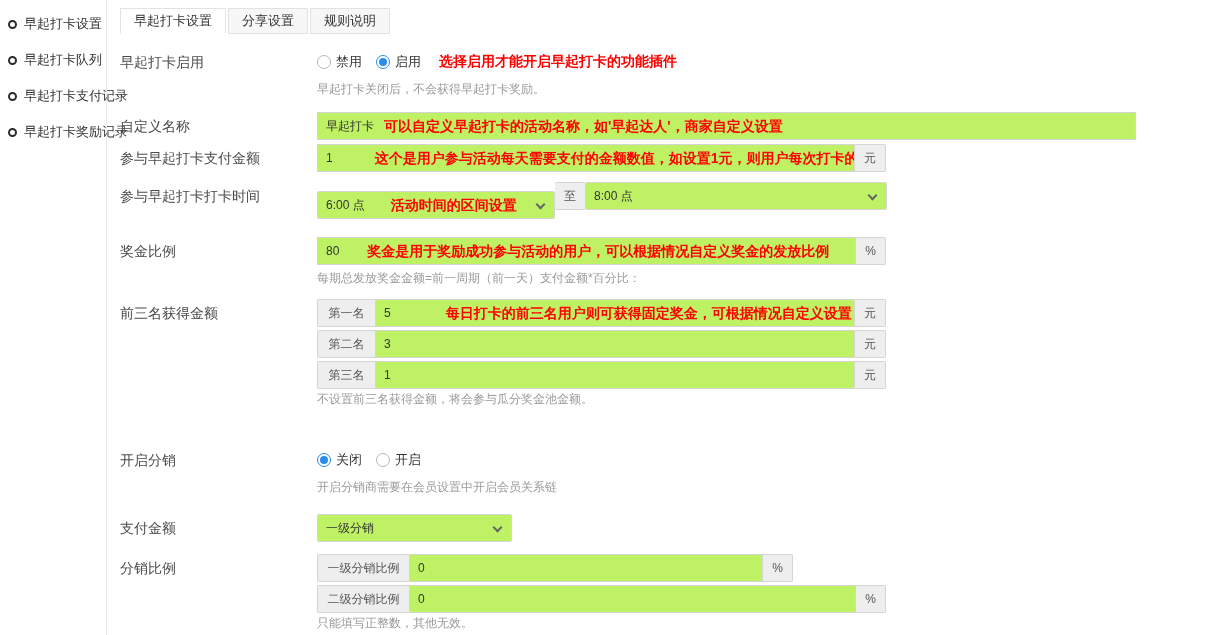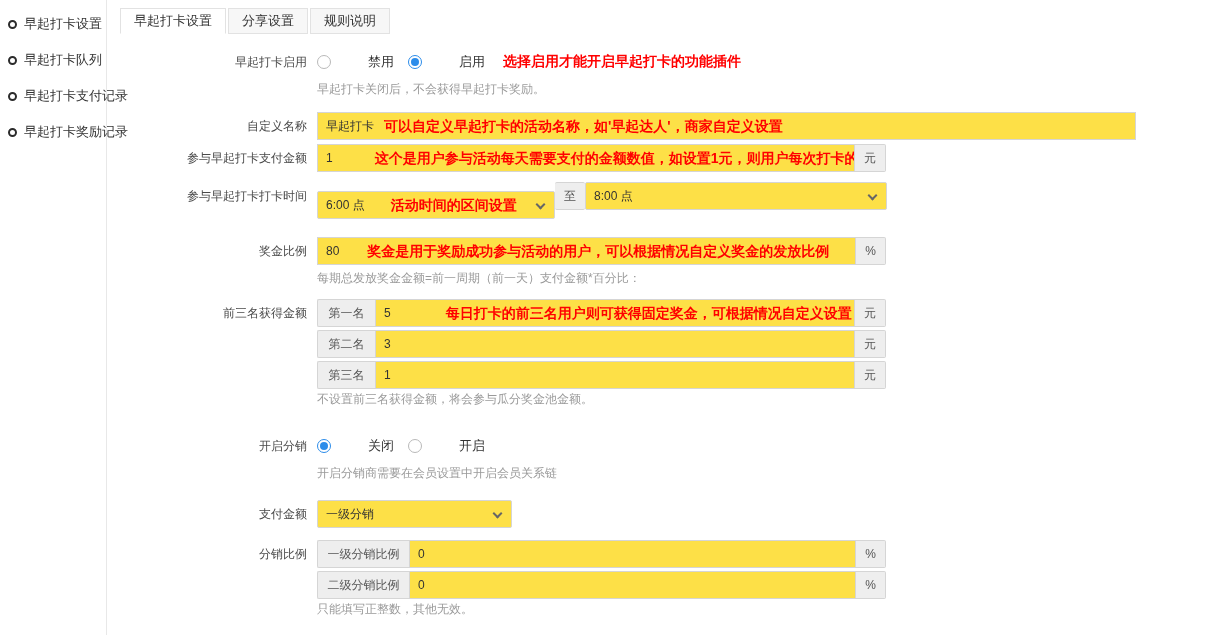--- a/index.html
+++ b/index.html
@@ -15,36 +15,36 @@
 
   
   .main { flex:1; padding:8px 0 0 13px; position:relative; }
   .tabs { display:flex; }
   .tab { height:26px; line-height:24px; padding:0 13px; font-size:13px; color:#333;
          border:1px solid #e2e2e2; background:#f7f7f7; margin-right:2px; cursor:pointer; }
   .tab.active { background:#fff; border-bottom-color:#fff; }
 
   .form { margin-top:14px; }
   .frow { display:flex; }
-  .flabel { width:197px; flex-shrink:0; text-align:right; padding-right:10px;
-            font-size:12px; color:#4a4a4a; line-height:28px; white-space:nowrap; }
+  .flabel { width:197px; flex-shrink:0; text-align:left; padding-right:10px;
+            font-size:14px; color:#4a4a4a; line-height:28px; white-space:nowrap; }
   .fctrl { flex:1; }
 
   .radio-line { display:flex; align-items:center; height:28px; }
-  .radio-group { display:flex; align-items:center; margin-right:14px; cursor:pointer;gap:32px; }
+  .radio-group { display:flex; align-items:center; margin-right:14px; cursor:pointer; }
   .radio { width:14px; height:14px; border:1px solid #b9b9b9; border-radius:50%; background:#fff;
            margin-right:5px; display:flex; align-items:center; justify-content:center; }
   .radio.on { border-color:#2b8cea; }
   .radio-dot { width:8px; height:8px; border-radius:50%; background:#2b8cea; }
   .radio-label { font-size:13px; color:#333; }
 
   .red-note { color:#ff0000; font-size:14px; font-weight:bold; white-space:nowrap; }
   .help { font-size:12px; color:#9a9a9a; margin-top:6px; line-height:14px; }
 
-  .input, .select { height:28px; line-height:26px; border:1px solid #d5d5d5; background:#fde047;
+  .input, .select { height:28px; line-height:26px; border:1px solid #d5d5d5; background:#bef264;
      padding:0 8px; font-size:12px; color:#333; display:flex; align-items:center; overflow:hidden; }
   .val { font-size:12px; color:#333; white-space:nowrap; }
   .select { position:relative; padding-right:26px; border-radius:2px; cursor:pointer; }
   .chev { position:absolute; right:10px; top:9px; width:7px; height:7px;
           border-right:2px solid #666; border-bottom:2px solid #666; transform:rotate(45deg); }
   .ig { display:flex; }
   .ig .input { flex:1; }
   .addon { height:28px; line-height:26px; border:1px solid #d5d5d5; background:#eee; color:#555;
            font-size:12px; padding:0 9px; text-align:center; white-space:nowrap; border-radius:2px; }
   .addon.prefix { border-right:0; border-radius:2px 0 0 2px; }
@@ -182,21 +182,21 @@
             <span class="addon prefix" style="width:58px;">第三名</span>
             <div class="input">
               <span class="val">1</span>
             </div>
             <span class="addon suffix">元</span>
           </div>
           <div class="help" style="margin-top:3px;">不设置前三名获得金额，将会参与瓜分奖金池金额。</div>
         </div>
       </div>
 
-      <div class="frow" style="margin-top:26px;">
+      <div class="frow" style="margin-top:40px;">
         <div class="flabel">开启分销</div>
         <div class="fctrl">
           <div class="radio-line">
             <span class="radio-group">
               <span class="radio on">
                   <span class="radio-dot"></span>
                 </span>
               <span class="radio-label">关闭</span>
             </span>
             <span class="radio-group">
@@ -214,21 +214,21 @@
           <div class="select" style="width:195px;">
             <span class="val">一级分销</span>
             <span class="chev"></span>
           </div>
         </div>
       </div>
 
       <div class="frow" style="margin-top:12px;">
         <div class="flabel">分销比例</div>
         <div class="fctrl">
-          <div class="ig grp" style="width:569px;">
+          <div class="ig grp" style="width:476px;">
             <span class="addon prefix" style="width:92px;">一级分销比例</span>
             <div class="input">
               <span class="val">0</span>
             </div>
             <span class="addon suffix">%</span>
           </div>
           <div class="ig grp" style="width:569px;">
             <span class="addon prefix" style="width:92px;">二级分销比例</span>
             <div class="input">
               <span class="val">0</span>

